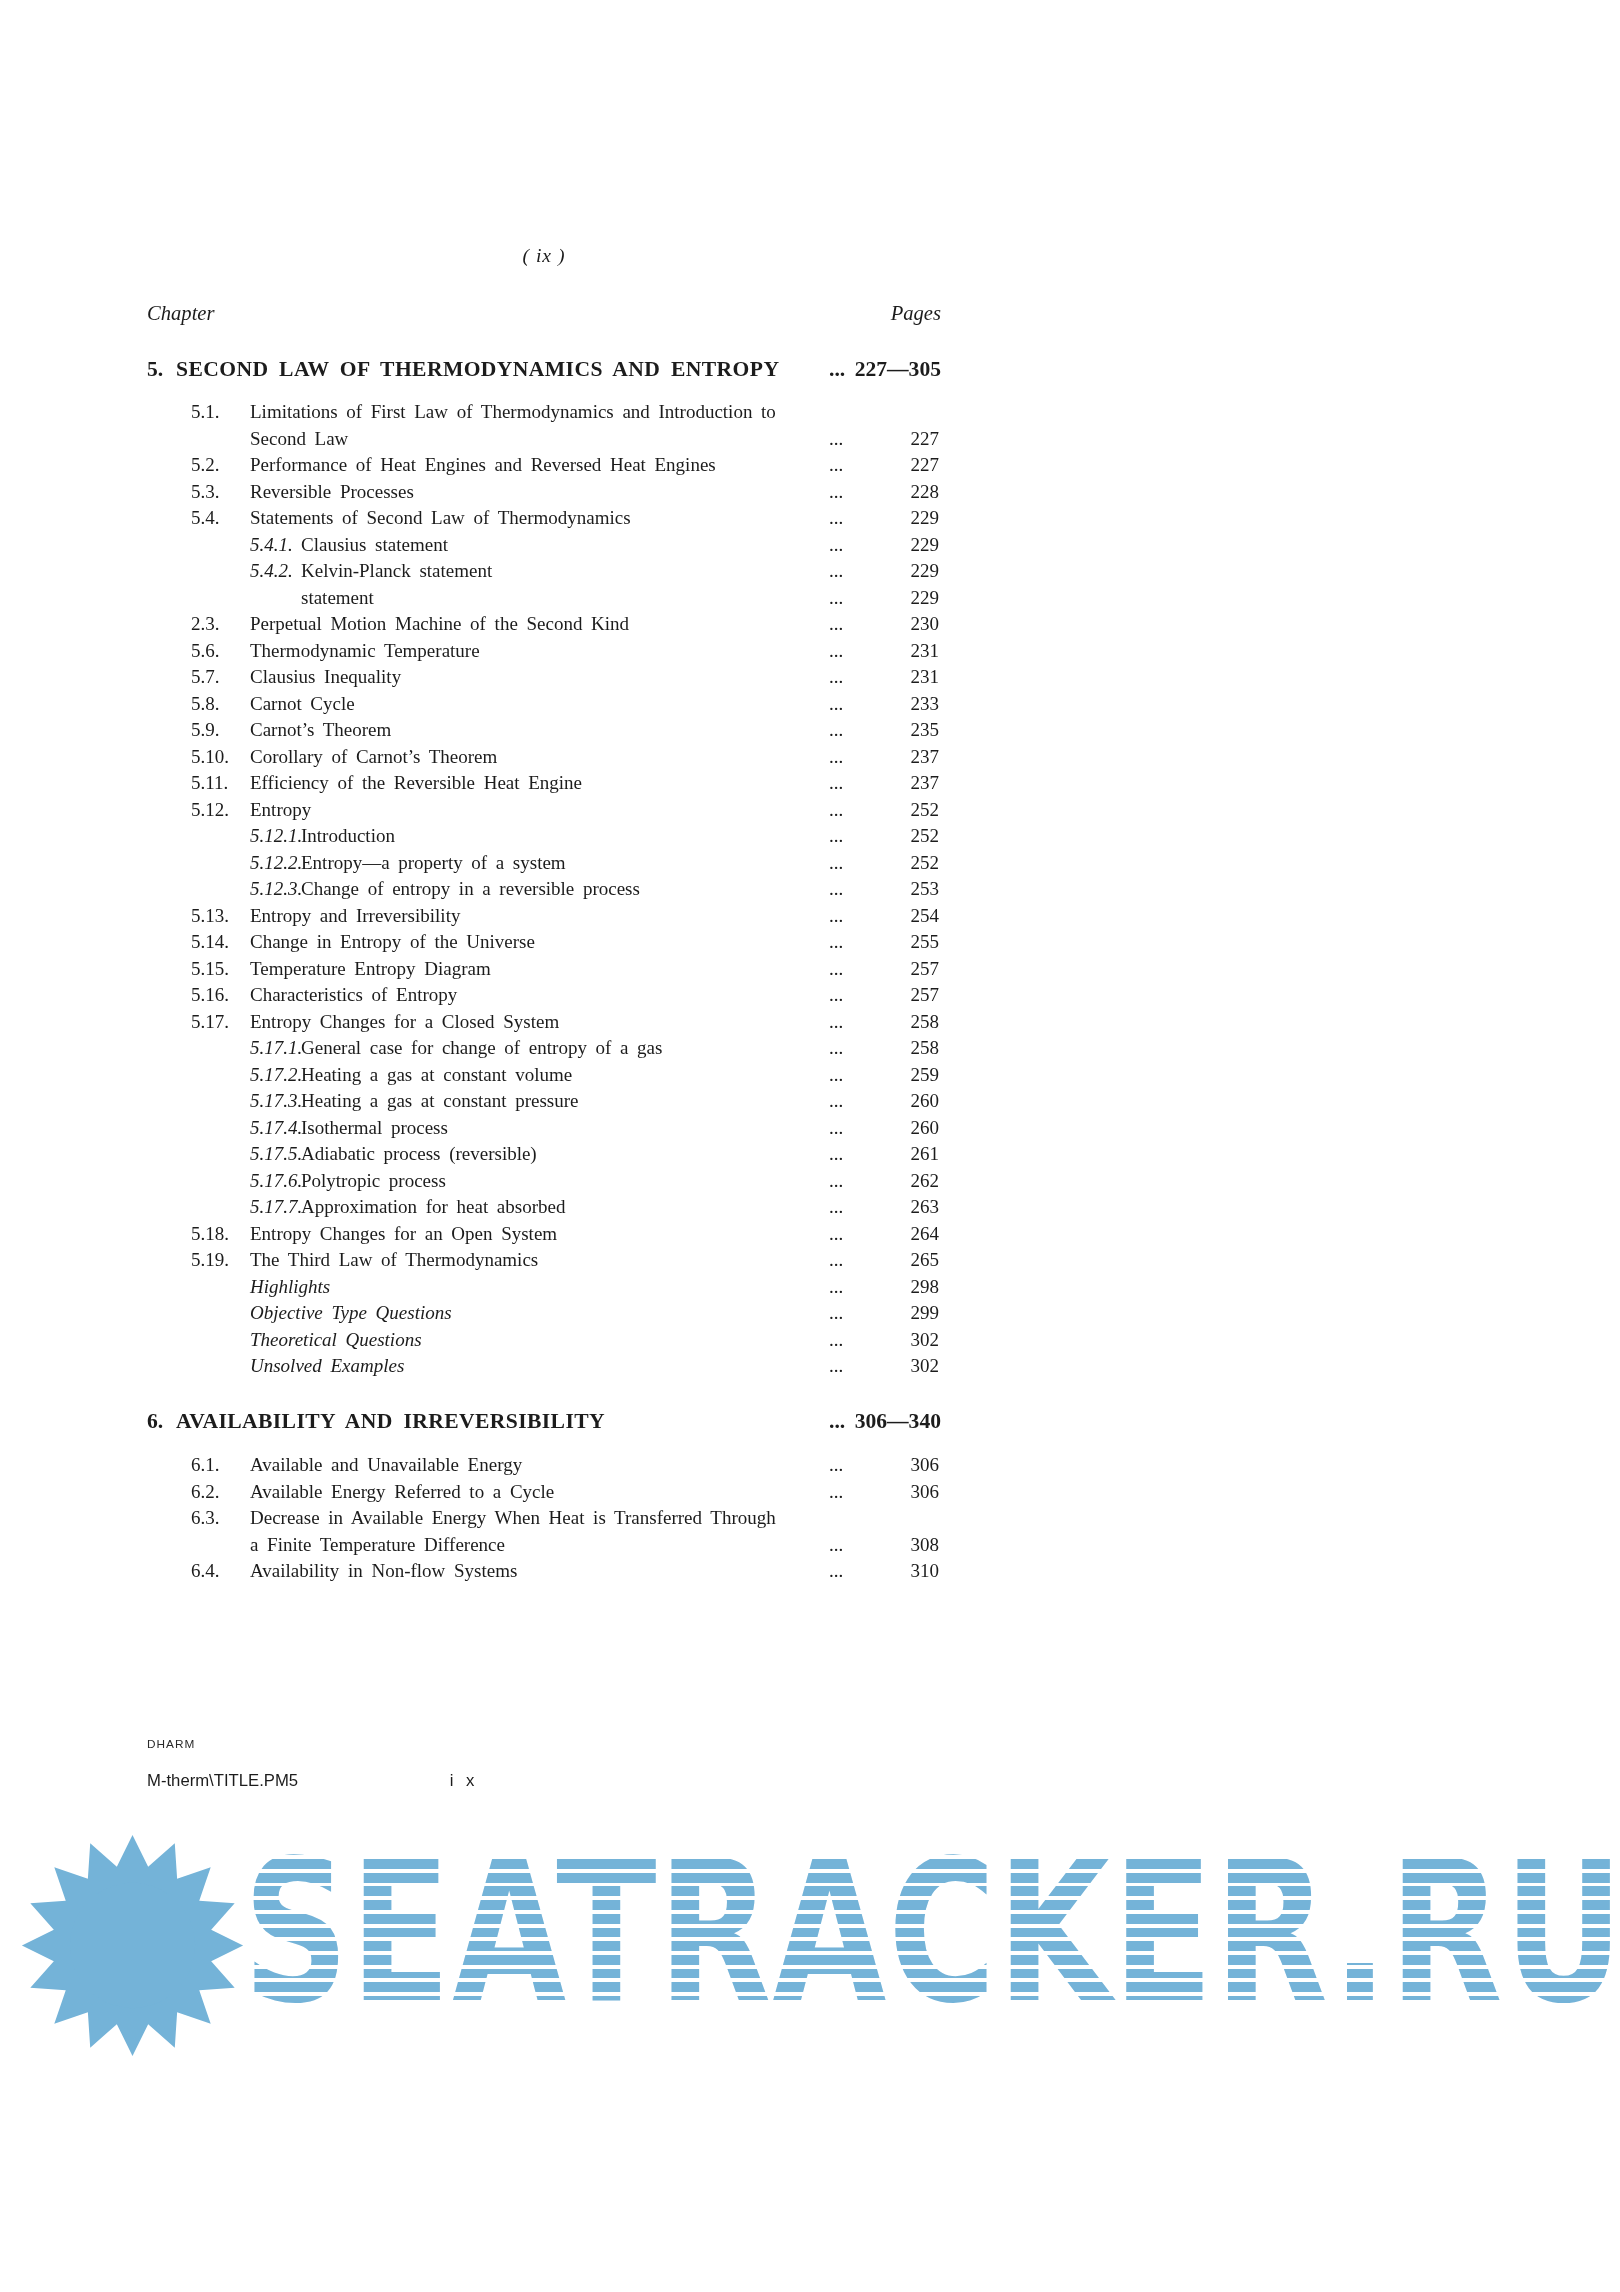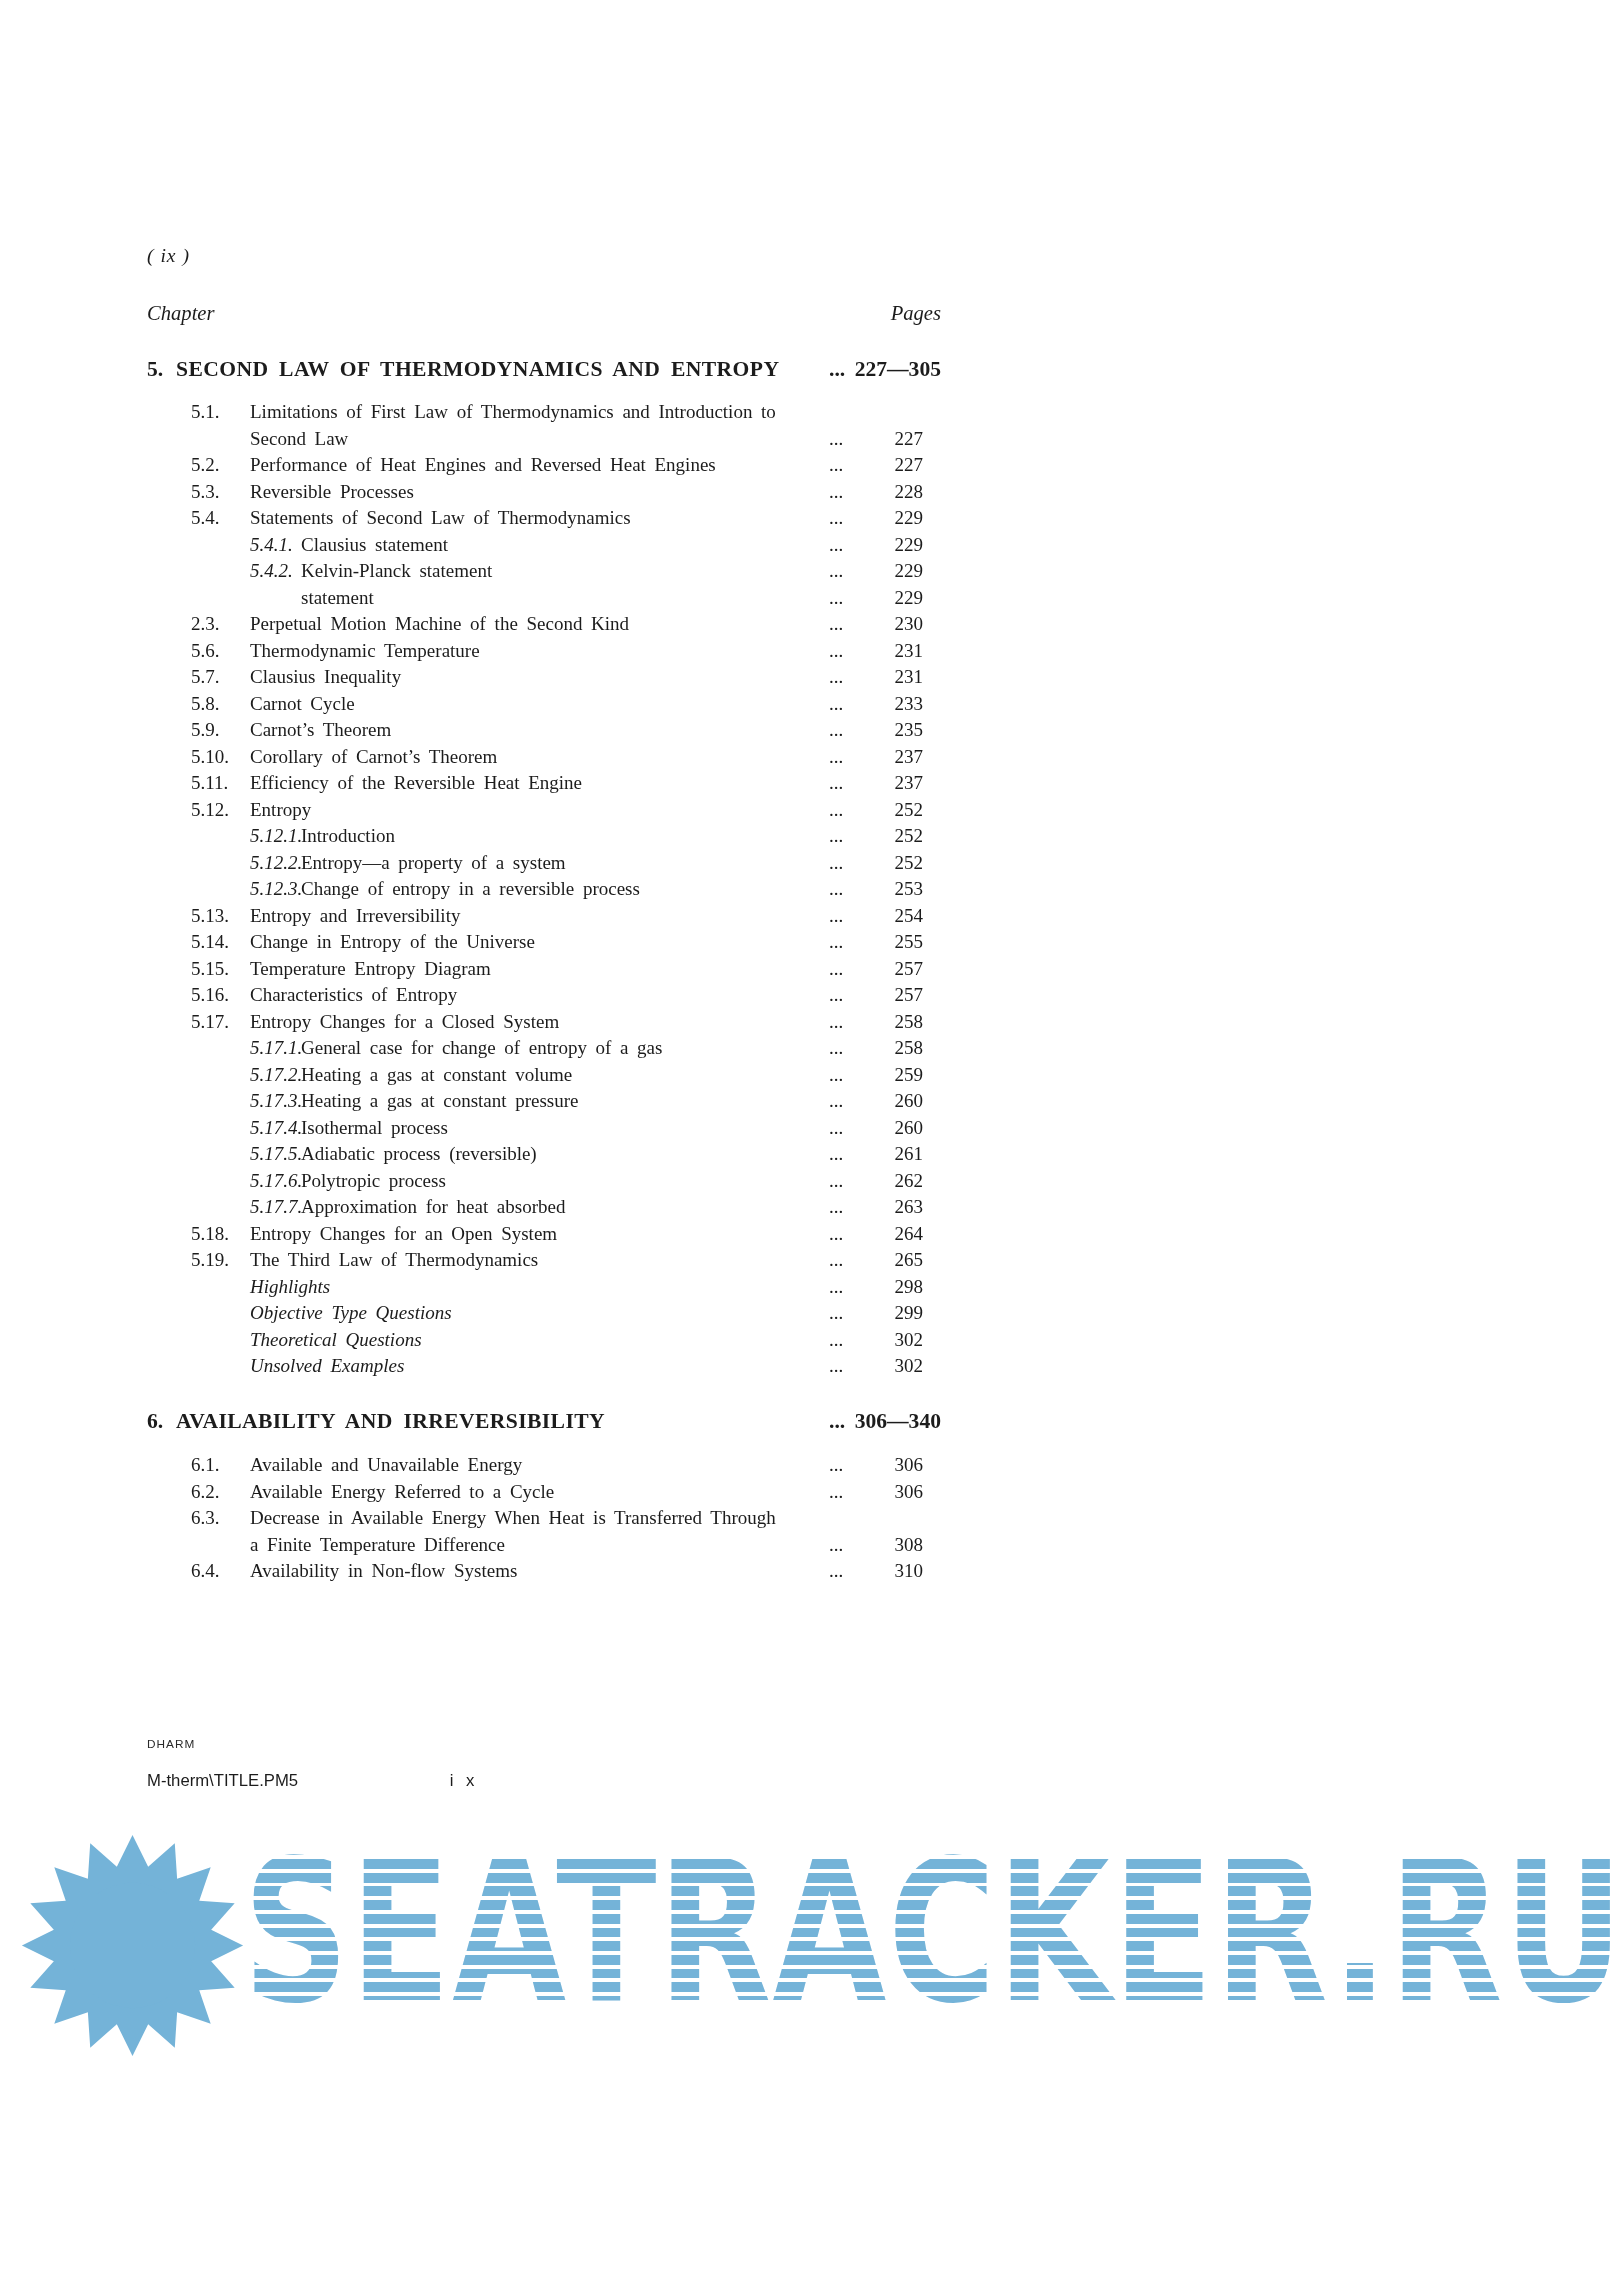--- a/index.html
+++ b/index.html
@@ -8,21 +8,21 @@
     width: 1620px; height: 2293px;
     position: relative;
     overflow: hidden;
     font-family: "Liberation Serif", "DejaVu Serif", serif;
     color: #1c1c1c;
   }
   .page { position: absolute; inset: 0; background: #ffffff; }
 
   .content { position: absolute; left: 147px; top: 245px; width: 794px; }
 
-  .folio { text-align: left; font-style: italic; font-size: 19.6px; letter-spacing: 1px; }
+  .folio { text-align: center; font-style: italic; font-size: 19.6px; letter-spacing: 1px; }
 
   .colhead { position: relative; margin-top: 35px; height: 27.4px; font-style: italic; font-size: 20.6px; }
   .colhead .left  { position: absolute; left: 0; }
   .colhead .right { position: absolute; right: 0; }
 
   
   .ch-row { position: relative; height: 29px; margin-top: 27.4px; margin-bottom: 15.7px;
             font-weight: bold; font-size: 21.6px; white-space: nowrap; }
   .ch-num   { position: absolute; left: 0; }
   .ch-title { position: absolute; left: 29px; word-spacing: 4.9px; letter-spacing: 0.4px; }
@@ -30,21 +30,21 @@
   .ch-pg    { position: absolute; right: 0; }
 
   
   .row { position: relative; height: 26.5px; font-size: 19px; white-space: nowrap; }
   .num1 { position: absolute; left: 44px; }
   .num2 { position: absolute; left: 103px; font-style: italic; }
   .t1   { position: absolute; left: 103px; word-spacing: 3.9px; text-align: right; }
   .t2   { position: absolute; left: 154px; word-spacing: 3.9px; }
   .ital { font-style: italic; }
   .dots { position: absolute; left: 682px; }
-  .pg   { position: absolute; right: 18px; }
+  .pg   { position: absolute; right: 2px; }
 
   
   .footer { position: absolute; left: 147px; top: 1737px; font-family: "Liberation Sans", "DejaVu Sans", sans-serif; }
   .f-imprint { font-size: 11.8px; letter-spacing: 1px; color: #2a2a2a; }
   .f-line { margin-top: 20px; font-size: 16.7px; color: #1c1c1c; }
   .f-page { margin-left: 147px; letter-spacing: 3.9px; }
 
   
   .watermark { position: absolute; left: 0; top: 1818px; width: 1620px; height: 265px; }
   #sun-svg { position: absolute; left: 17.6px; top: 7.8px; }

